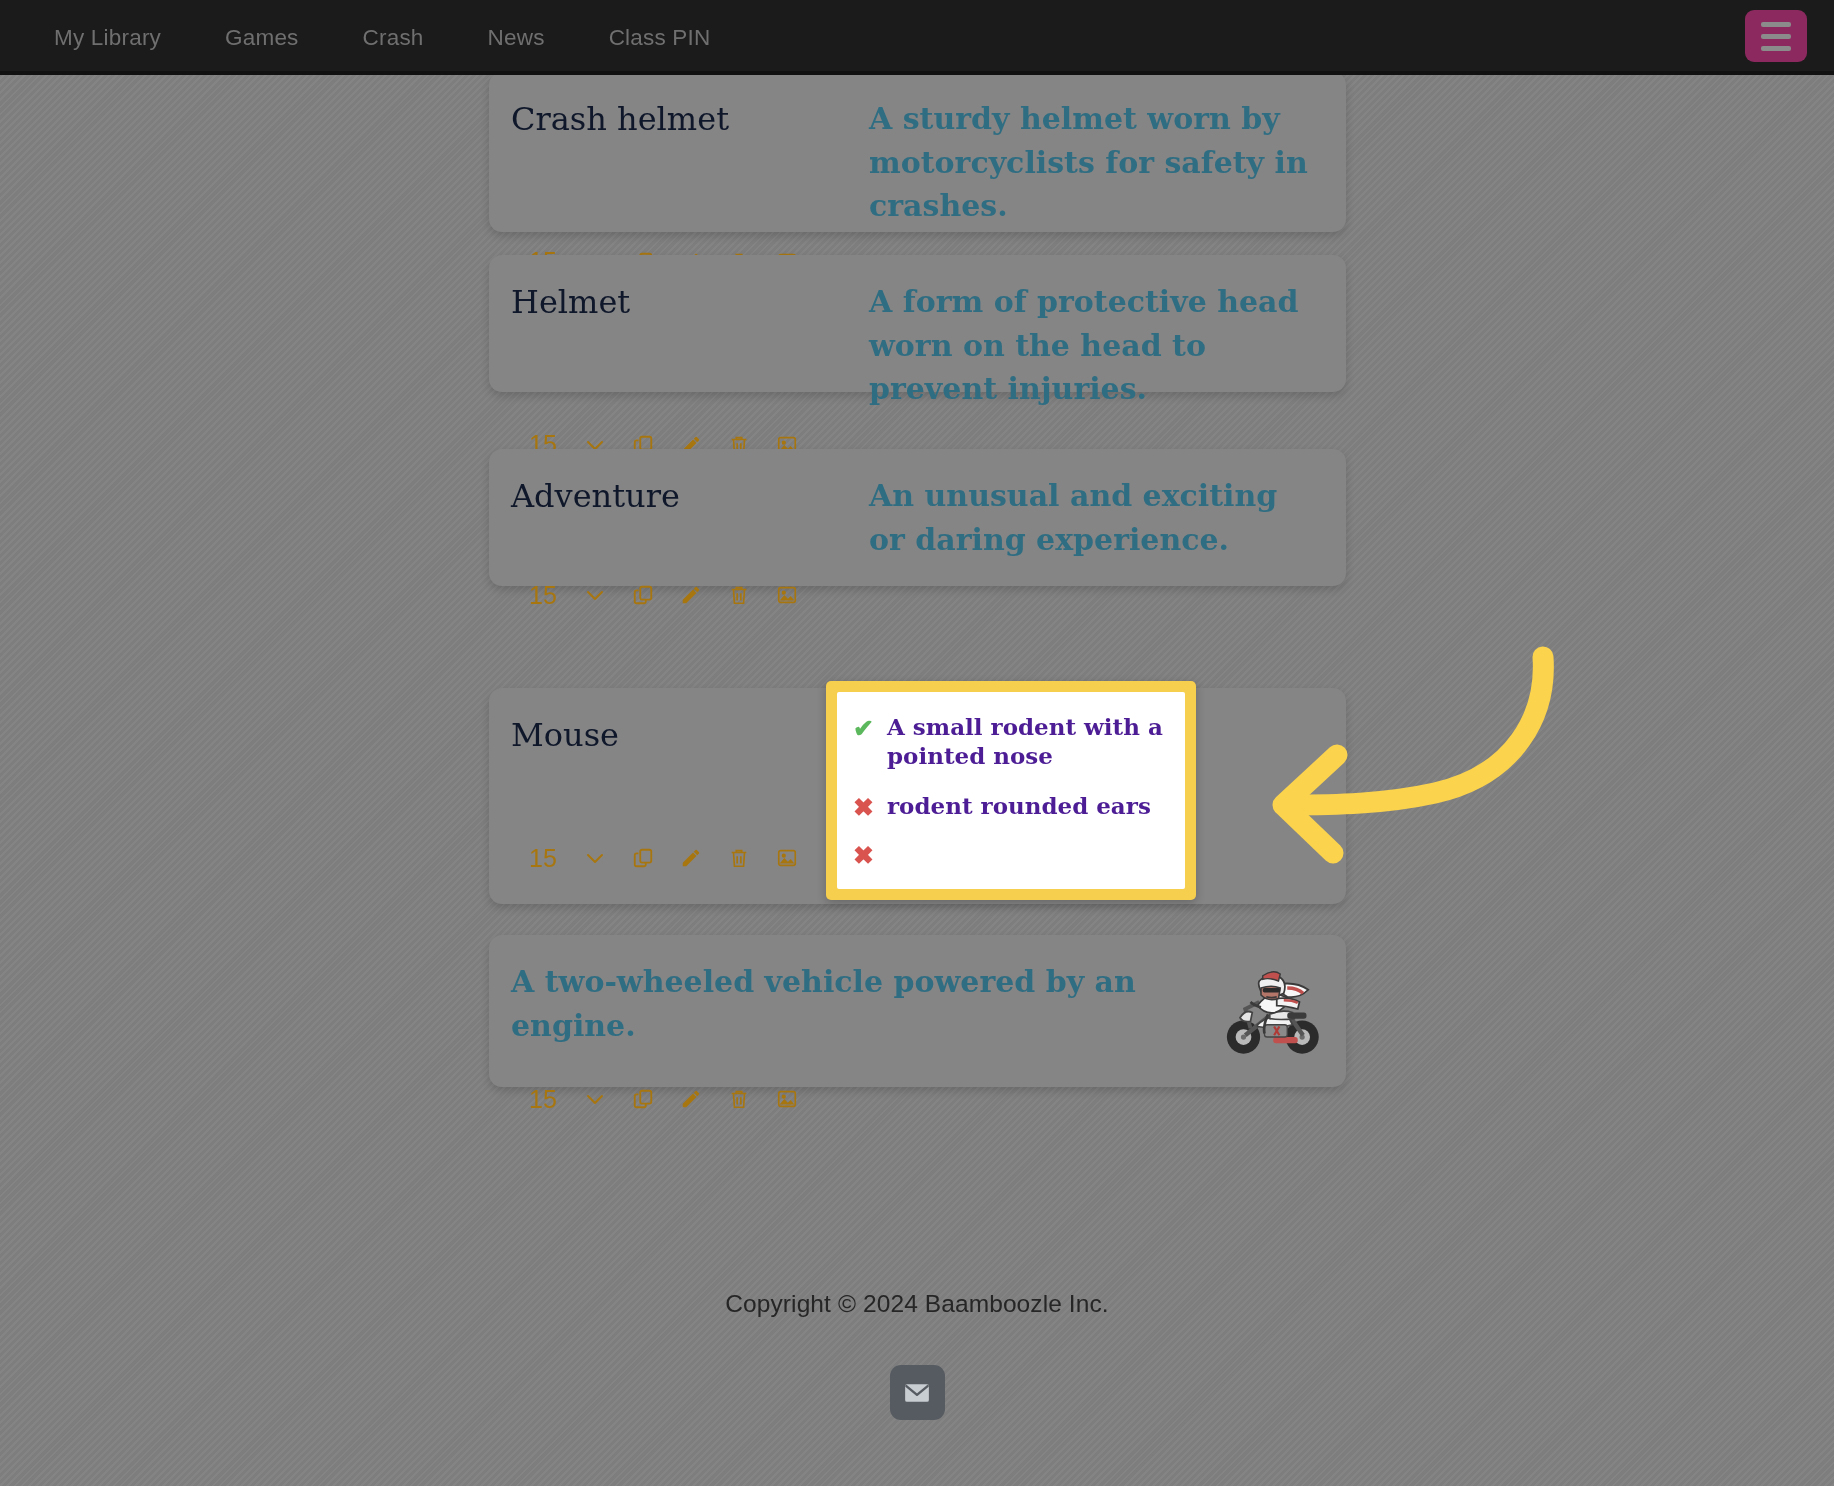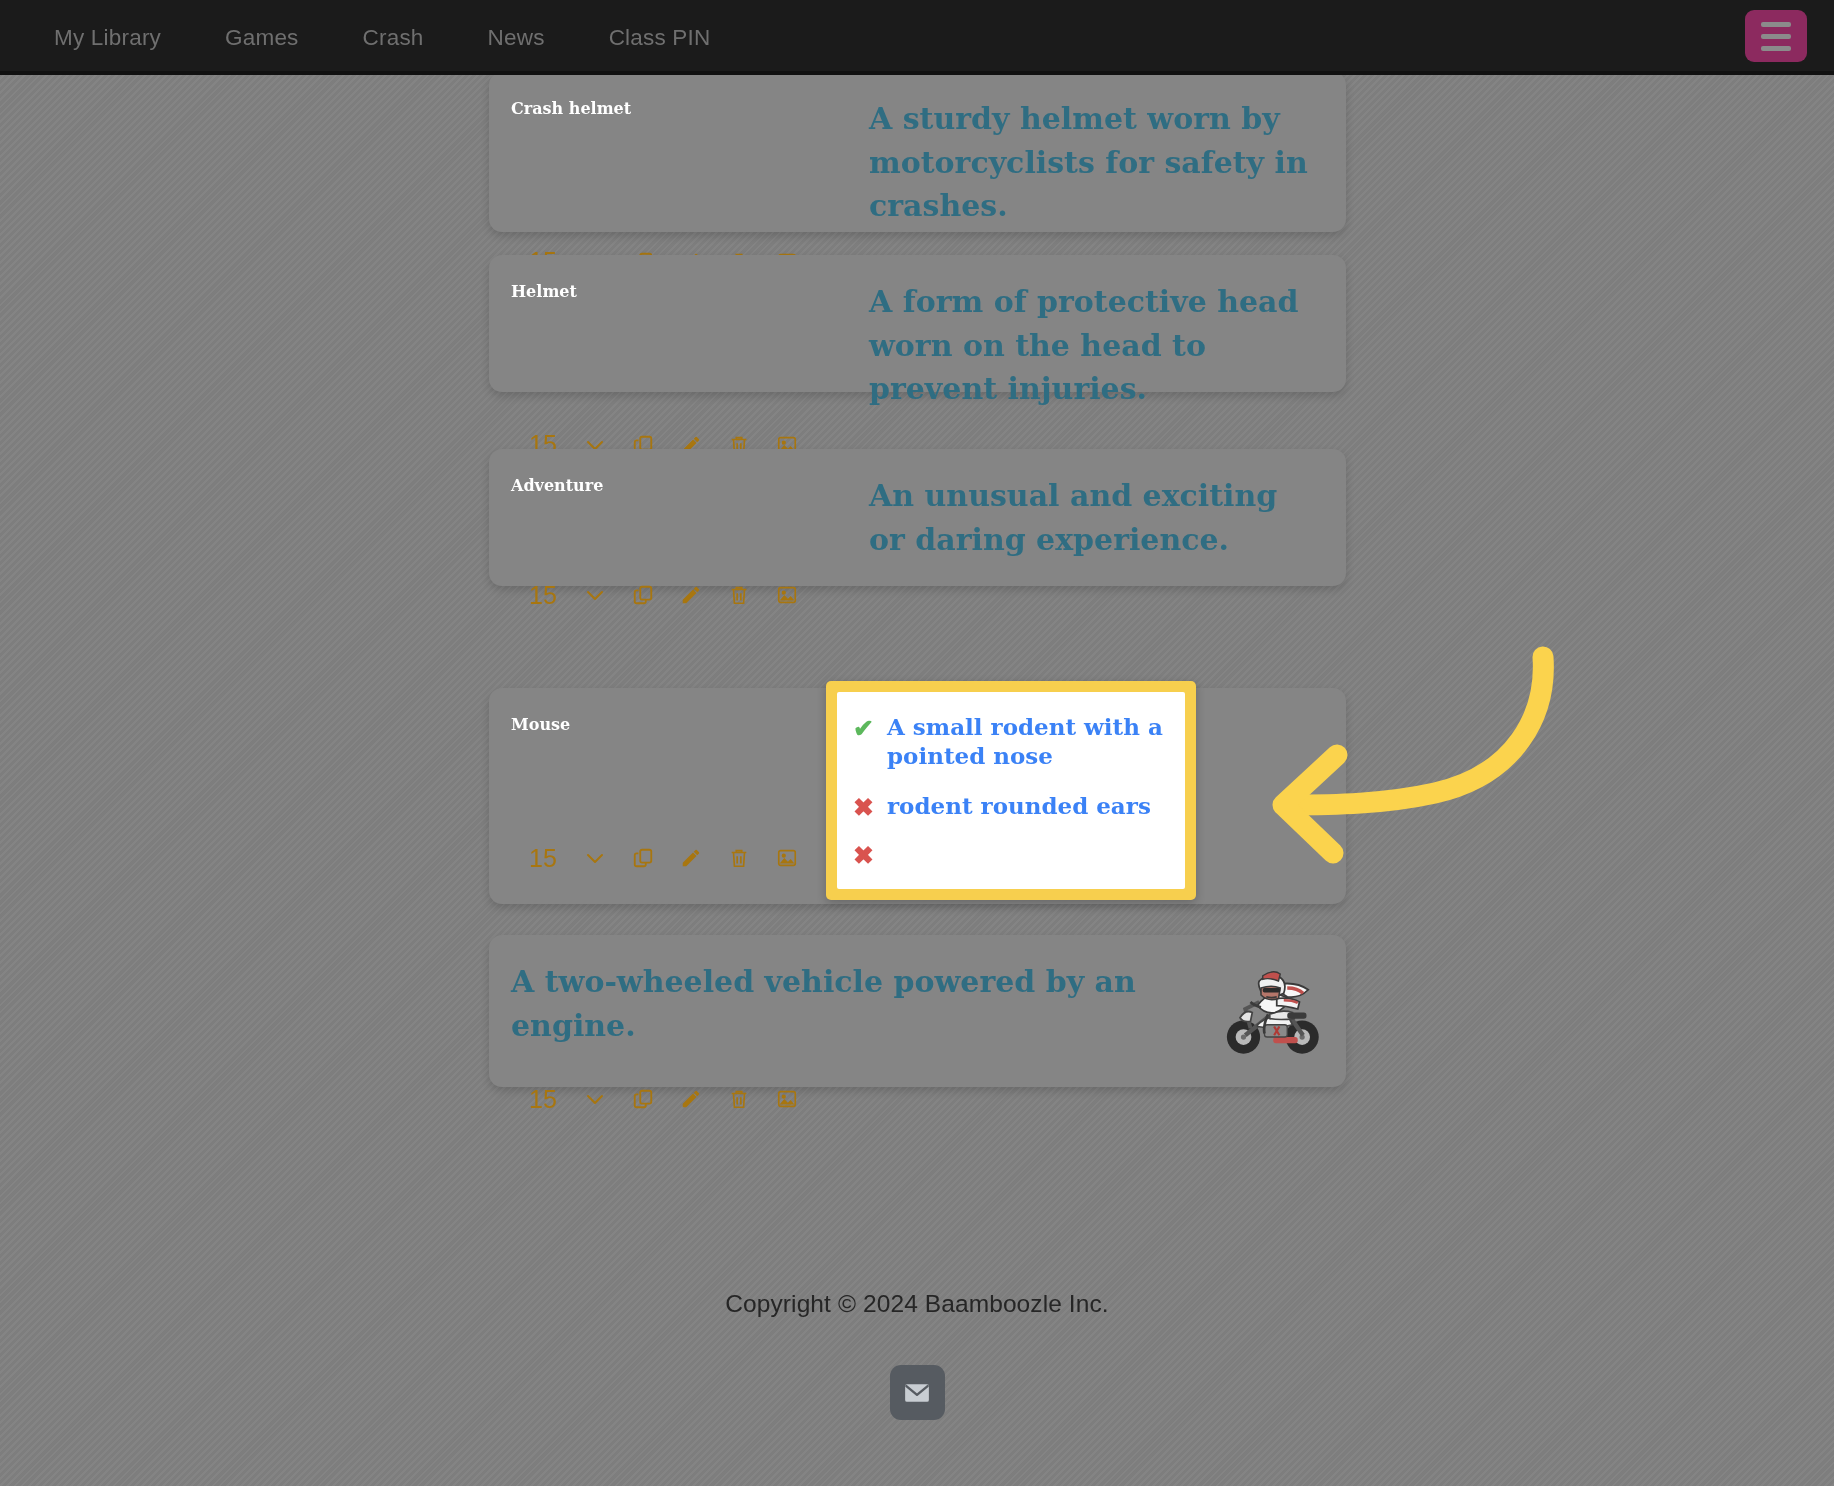--- a/index.html
+++ b/index.html
@@ -109,24 +109,24 @@
 
   .card-body {
     display: flex;
     padding: 25px 22px 0 22px;
     min-height: 104px;
   }
 
   .card-term {
     width: 358px;
     flex: 0 0 358px;
-    color: #ffffff;
+    color: #0f172a;
     font-family: "DejaVu Serif", serif;
-    font-weight: bold;
-    font-size: 16px;
+    font-weight: normal;
+    font-size: 32px;
     line-height: 1.28;
     padding-top: 2px;
   }
 
   .card-def {
     flex: 1;
     color: #2f6d82;
     font-family: "DejaVu Serif", serif;
     font-weight: bold;
     font-size: 30px;
@@ -203,21 +203,21 @@
     font-family: "Liberation Sans", sans-serif;
     font-weight: bold;
     text-align: left;
     padding-top: 4px;
   }
   .mark-ok   { color: #5cb85c; }
   .mark-fail { color: #d9534f; }
 
   .def-text {
     flex: 1;
-    color: #3b82f6;
+    color: #4c1d95;
     font-family: "DejaVu Serif", serif;
     font-weight: bold;
     font-size: 23px;
     line-height: 1.28;
   }
 
   .def-row.row-1 { margin-bottom: 20px; }
   .def-row.row-2 { margin-bottom: 7px; }
 
   .def-row.editing .def-mark { padding-top: 16px; }

